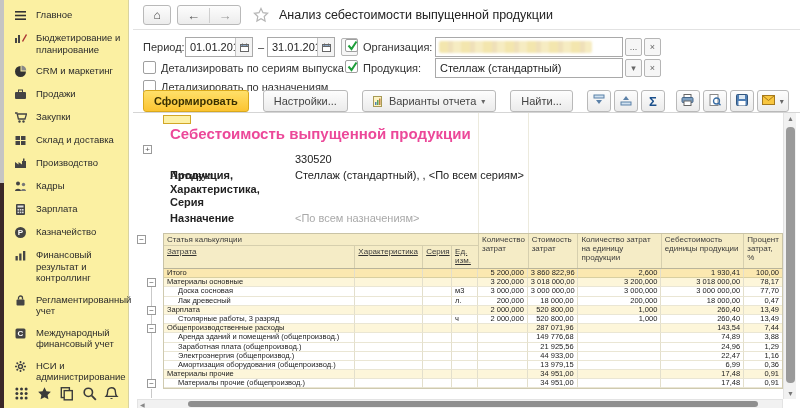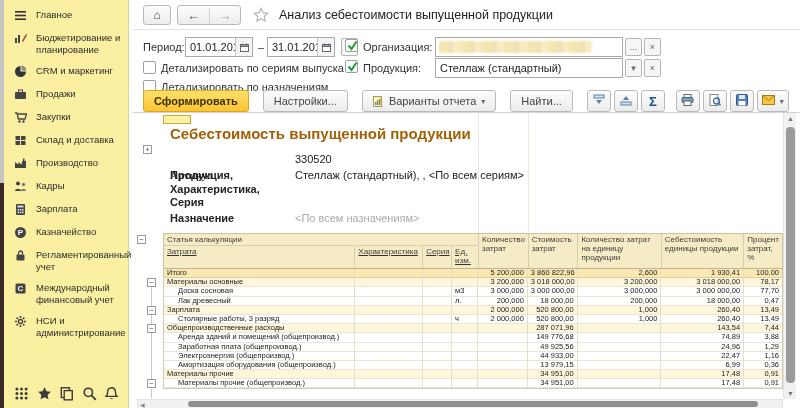--- a/index.html
+++ b/index.html
@@ -67,21 +67,21 @@
   .btn .drop { margin-left:5px; font-size:8px; color:#666; }
   .btn.gap-l { margin-left:8px; }
   .sigma { font-size:13px; font-weight:bold; color:#1a4f8b; }
 
   
   .report { position:absolute; left:0; top:112px; width:667px; height:296px; border-top:1px solid #d5d5d5; background:#fff; }
   .sel-cell { position:absolute; left:30px; top:2px; width:28px; height:9px; background:#fdf1a7; border:1px solid #d2a727; }
   .r-expander { position:absolute; width:9px; height:9px; border:1px solid #9a9a9a; background:#fff;
     font-size:8px; line-height:7px; text-align:center; color:#555; cursor:pointer; }
   .guide-v { position:absolute; top:0; width:1px; height:120px; background:#eceadd; }
-  .report-title { position:absolute; left:37px; top:12px; font-size:15px; font-weight:bold; color:#a16207; }
+  .report-title { position:absolute; left:37px; top:12px; font-size:15px; font-weight:bold; color:#ec4899; }
   .fld-label { position:absolute; left:37px; width:122px; font-size:11px; font-weight:bold; color:#222; line-height:13.5px; }
   .fld-value { position:absolute; left:162px; font-size:11px; color:#222; white-space:nowrap; }
   .fld-value.dim { color:#a9a9a9; }
 
   
   .tbl { position:absolute; left:30px; top:120px; width:620px; }
   .hdr { display:flex; border:1px solid #c9c3a6; border-bottom:1px solid #b9b49a; background:#f5ecc6; height:36px; }
   .hdr .hcell { border-right:1px solid #d6cfae; font-size:8px; line-height:9px; color:#3c3c3c; padding:1px 3px; overflow:hidden; }
   .hgroup { width:315px; display:flex; flex-direction:column; border-right:1px solid #d6cfae; }
   .hgroup .top { height:12px; border-bottom:1px solid #d6cfae; font-size:8px; line-height:10px; padding:1px 3px; color:#3c3c3c; }
@@ -231,20 +231,30 @@
     <div class="nav-item">
       <span class="nav-icon">
             <svg width="13" height="13" viewBox="0 0 13 13">
               <circle cx="6.5" cy="6.5" r="5.5" fill="#444"></circle>
               <text x="6.5" y="9.2" font-size="8" font-family="Liberation Sans,sans-serif" fill="#fff" text-anchor="middle" font-weight="bold">P</text>
             </svg>
           </span>
       <span class="nav-label">Казначейство</span>
     </div>
 
+    <div class="nav-item">
+      <span class="nav-icon">
+            <svg width="13" height="13" viewBox="0 0 13 13">
+              <rect x="1.5" y="7" width="2.3" height="4.5" fill="#444"></rect>
+              <rect x="5.2" y="4.5" width="2.3" height="7" fill="#444"></rect>
+              <rect x="9" y="2" width="2.3" height="9.5" fill="#444"></rect>
+            </svg>
+          </span>
+      <span class="nav-label">Финансовый результат и контроллинг</span>
+    </div>
 
     <div class="nav-item">
       <span class="nav-icon">
             <svg width="13" height="13" viewBox="0 0 13 13">
               <rect x="2.5" y="5.5" width="8" height="6" rx="1" fill="#444"></rect>
               <path d="M4.5 5.5 V4 a2 2 0 0 1 4 0 v1.5" fill="none" stroke="#444" stroke-width="1.3"></path>
             </svg>
           </span>
       <span class="nav-label">Регламентированный учет</span>
     </div>
@@ -592,21 +602,21 @@
     <span class="cell num w-costu">74,89</span>
     <span class="cell num w-pct">3,88</span>
   </div>
 
   <div class="trow detail">
     <span class="cell c-name w-name ind">Заработная плата (общепроизвод.)</span>
     <span class="cell w-char"></span>
     <span class="cell w-ser"></span>
     <span class="cell w-unit"></span>
     <span class="cell num w-qty"></span>
-    <span class="cell num w-cost">49 925,56</span>
+    <span class="cell num w-cost">21 925,56</span>
     <span class="cell num w-qtyu"></span>
     <span class="cell num w-costu">24,96</span>
     <span class="cell num w-pct">1,29</span>
   </div>
 
   <div class="trow detail">
     <span class="cell c-name w-name ind">Электроэнергия (общепроизвод.)</span>
     <span class="cell w-char"></span>
     <span class="cell w-ser"></span>
     <span class="cell w-unit"></span>

